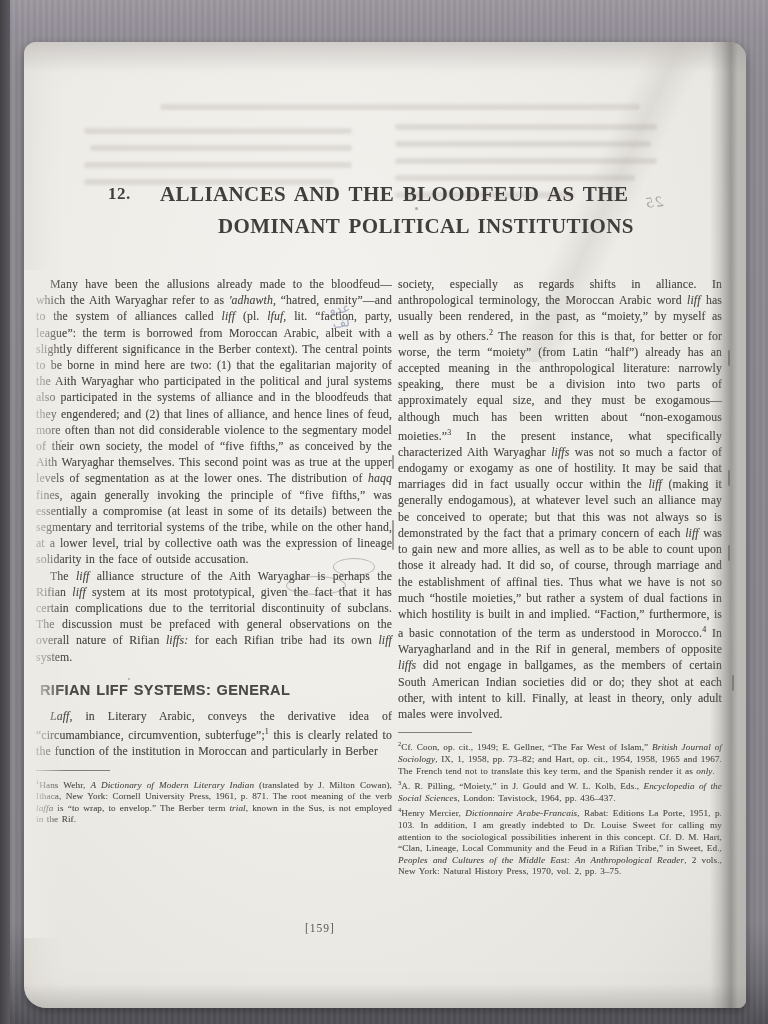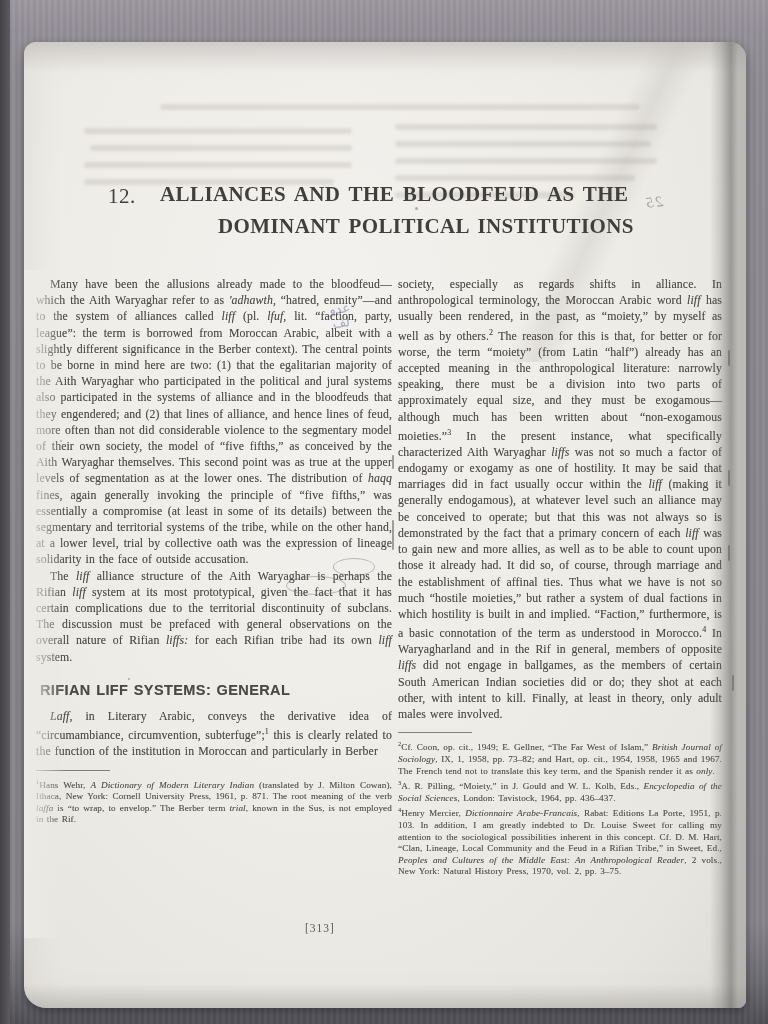--- a/index.html
+++ b/index.html
@@ -28,21 +28,21 @@
   .page-crease{position:absolute;top:0;right:24px;width:230px;height:320px;pointer-events:none;
     background:linear-gradient(115deg,rgba(255,255,255,0) 42%,rgba(196,193,188,0.35) 50%,rgba(255,255,255,0) 58%);}
   .page-bottom-shade{position:absolute;bottom:0;left:0;width:100%;height:24px;border-radius:0 0 8px 22px;
     background:linear-gradient(0deg,rgba(140,138,134,0.35),rgba(140,138,134,0));}
 
   
   .bt-bar{position:absolute;height:6px;border-radius:3px;background:#968f89;opacity:.22;filter:blur(1.4px);}
 
   .title-block{position:absolute;left:84px;top:142px;width:576px;color:#413f3e;}
   .title-row{display:flex;}
-  .chapter-no{width:52px;font-weight:normal;font-size:21px;letter-spacing:.5px;}
+  .chapter-no{width:52px;font-weight:bold;font-size:17px;letter-spacing:.5px;}
   .title-lines{font-weight:bold;font-size:21px;letter-spacing:.4px;word-spacing:3px;line-height:1.0;}
   .title-line2{padding-left:58px;margin-top:11px;}
 
   .col{position:absolute;font-size:11.8px;line-height:16.2px;color:#4d4a47;
     text-align:justify;word-spacing:1px;letter-spacing:.1px;
     text-shadow:0 0 .4px rgba(90,85,80,.45);}
   .col-left{left:12px;top:234px;width:356px;}
   .col-right{left:374px;top:234px;width:324px;}
   .col p{margin:0;}
   .col p.indent{text-indent:14px;}
@@ -111,21 +111,21 @@
   <div class="col col-right">
     <p>society, especially as regards shifts in alliance. In anthropological terminology, the Moroccan Arabic word <i>liff</i> has usually been rendered, in the past, as “moiety,” by myself as well as by others.<sup>2</sup> The reason for this is that, for better or for worse, the term “moiety” (from Latin “half”) already has an accepted meaning in the anthropological literature: narrowly speaking, there must be a division into two parts of approximately equal size, and they must be exogamous—although much has been written about “non-exogamous moieties.”<sup>3</sup> In the present instance, what specifically characterized Aith Waryaghar <i>liffs</i> was not so much a factor of endogamy or exogamy as one of hostility. It may be said that marriages did in fact usually occur within the <i>liff</i> (making it generally endogamous), at whatever level such an alliance may be conceived to operate; but that this was not always so is demonstrated by the fact that a primary concern of each <i>liff</i> was to gain new and more allies, as well as to be able to count upon those it already had. It did so, of course, through marriage and the establishment of affinal ties. Thus what we have is not so much “hostile moieties,” but rather a system of dual factions in which hostility is built in and implied. “Faction,” furthermore, is a basic connotation of the term as understood in Morocco.<sup>4</sup> In Waryagharland and in the Rif in general, members of opposite <i>liffs</i> did not engage in ballgames, as the members of certain South American Indian societies did or do; they shot at each other, with intent to kill. Finally, at least in theory, only adult males were involved.</p>
     <hr class="fnrule">
     <p class="footnote"><sup>2</sup>Cf. Coon, op. cit., 1949; E. Gellner, “The Far West of Islam,” <i>British Journal of Sociology</i>, IX, 1, 1958, pp. 73–82; and Hart, op. cit., 1954, 1958, 1965 and 1967. The French tend not to translate this key term, and the Spanish render it as <i>only</i>.</p>
     <p class="footnote"><sup>3</sup>A. R. Pilling, “Moiety,” in J. Gould and W. L. Kolb, Eds., <i>Encyclopedia of the Social Sciences</i>, London: Tavistock, 1964, pp. 436–437.</p>
     <p class="footnote"><sup>4</sup>Henry Mercier, <i>Dictionnaire Arabe-Francais</i>, Rabat: Editions La Porte, 1951, p. 103. In addition, I am greatly indebted to Dr. Louise Sweet for calling my attention to the sociological possibilities inherent in this concept. Cf. D. M. Hart, “Clan, Lineage, Local Community and the Feud in a Rifian Tribe,” in Sweet, Ed., <i>Peoples and Cultures of the Middle East: An Anthropological Reader</i>, 2 vols., New York: Natural History Press, 1970, vol. 2, pp. 3–75.</p>
   </div>
 
   <div class="fade-left"></div>
 
-  <div class="page-number">[313]</div>
+  <div class="page-number">[159]</div>
 
   <div class="arabic-note" style="left:306px;top:260px;">
     <div>عدو</div>
     <div>لف</div>
   </div>
   <div class="pencil-mark" style="left:620px;top:152px;">25</div>
 
   <div class="tick" style="left:368px;top:413px;height:14px;"></div>
   <div class="tick" style="left:368px;top:478px;height:30px;"></div>
   <div class="tick" style="left:704px;top:308px;height:16px;"></div>

